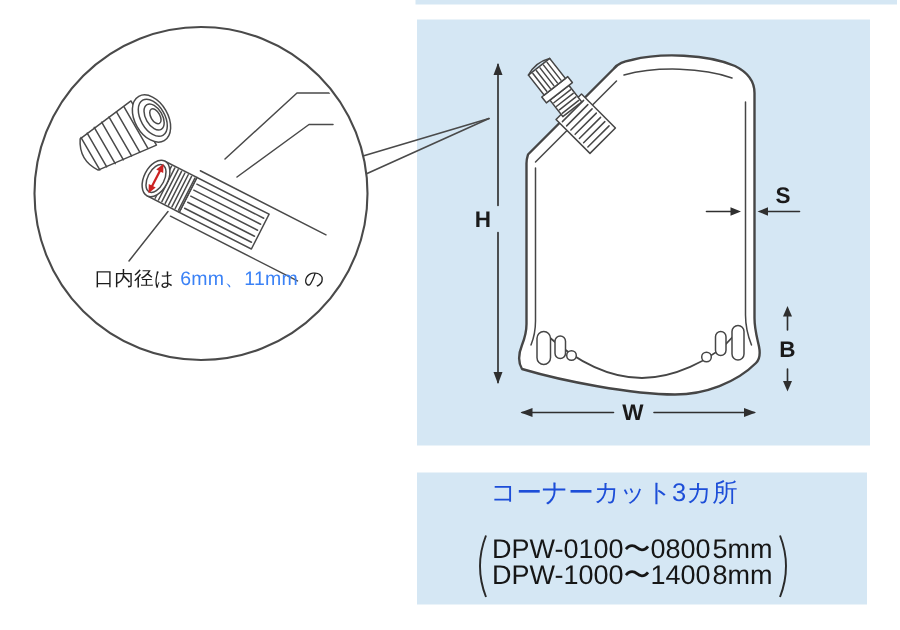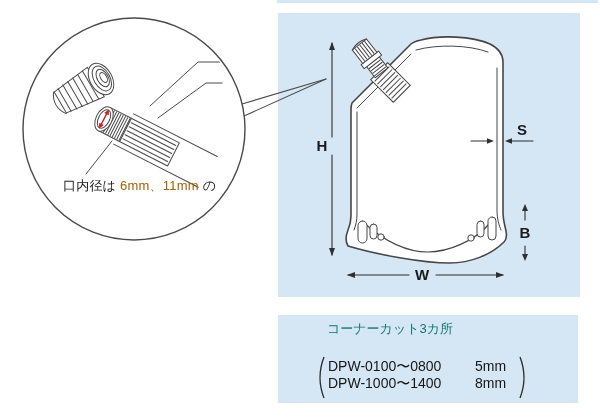--- a/index.html
+++ b/index.html
@@ -18,24 +18,24 @@
   .panel { position:absolute; background:#d5e7f4; }
   .panel-diagram { left:278px; top:13px; width:302px; height:284px; }
   .panel-spec   { left:278px; top:315px; width:300px; height:88px; }
 
   .overlay { position:absolute; left:0; top:0; width:600px; height:420px; pointer-events:none; z-index:5; }
 
   .note {
     position:absolute; left:63px; top:177px; width:170px; z-index:6;
     font-size:13px; line-height:17.5px; color:#1c1c1c; letter-spacing:0.2px;
   }
-  .note .hl { color:#a16207; margin:0 4px; }
+  .note .hl { color:#3b82f6; margin:0 4px; }
 
-  .spec-title { position:absolute; left:49px; top:6px; font-size:13px; line-height:16px; color:#0f766e; }
-  .spec-rows { position:absolute; left:50px; top:43px; font-size:14px; line-height:17px; color:#161616; }
+  .spec-title { position:absolute; left:49px; top:6px; font-size:17px; line-height:16px; color:#1d4ed8; }
+  .spec-rows { position:absolute; left:50px; top:43px; font-size:18px; line-height:17px; color:#161616; }
   .spec-row { display:flex; }
   .spec-model { width:147px; }
   .paren-svg { position:absolute; left:0; top:0; }
 
   svg text {
     font-family:"Liberation Sans","DejaVu Sans",sans-serif;
     font-weight:700; font-size:15px; fill:#1a1a1a;
   }
 </style>
 </head>

